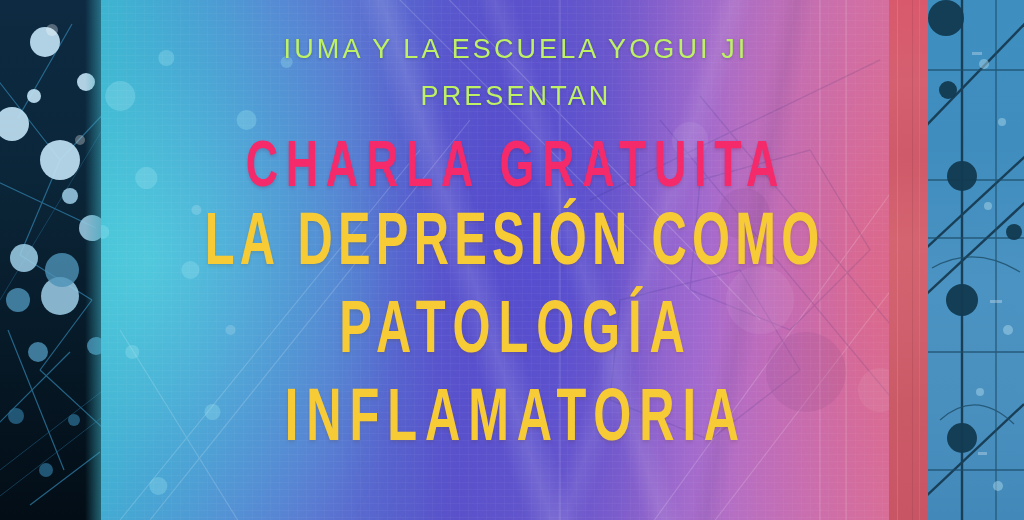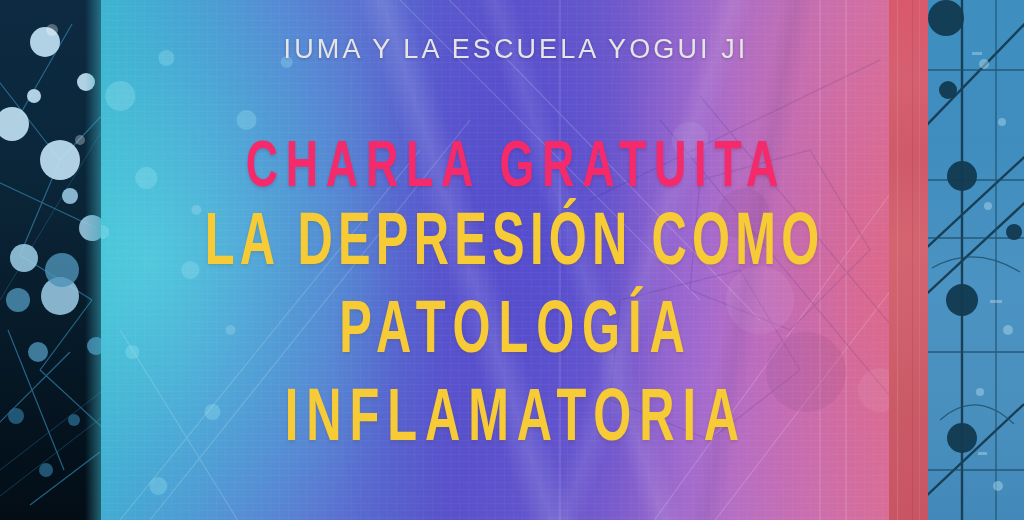--- a/index.html
+++ b/index.html
@@ -175,21 +175,21 @@
   .content {
     position: absolute;
     inset: 0;
     text-align: center;
   }
 
   .kicker {
     position: absolute;
     left: 8px; right: 0;
     top: 26px;
-    color: #e5e5e5;
+    color: #bef264;
     font-size: 27px;
     font-weight: 400;
     letter-spacing: 3.1px;
     line-height: 47px;
     text-shadow: 0 1px 3px rgba(35, 40, 90, 0.30);
   }
   .kicker .k-line { display: block; white-space: nowrap; }
 
   .headline-stack {
     position: absolute;
@@ -396,20 +396,21 @@
         <rect x="62" y="300" width="12" height="3"></rect>
         <rect x="50" y="452" width="9" height="3"></rect>
       </g>
     </svg>
   </div>
 
   <div class="content">
 
     <div class="kicker">
       <span class="k-line">IUMA Y LA ESCUELA YOGUI JI</span>
+      <span class="k-line">PRESENTAN</span>
     </div>
 
     <div class="headline-stack">
       <span class="hl hl-pink">CHARLA GRATUITA</span>
       <span class="hl hl-yellow l1">LA DEPRESIÓN COMO</span>
       <span class="hl hl-yellow l2">PATOLOGÍA</span>
       <span class="hl hl-yellow l3">INFLAMATORIA</span>
     </div>
 
   </div>

